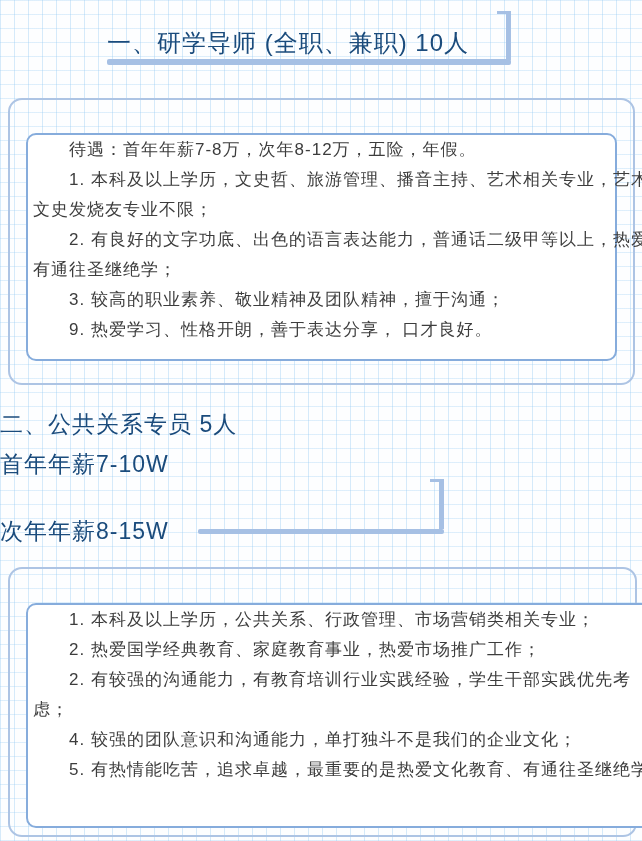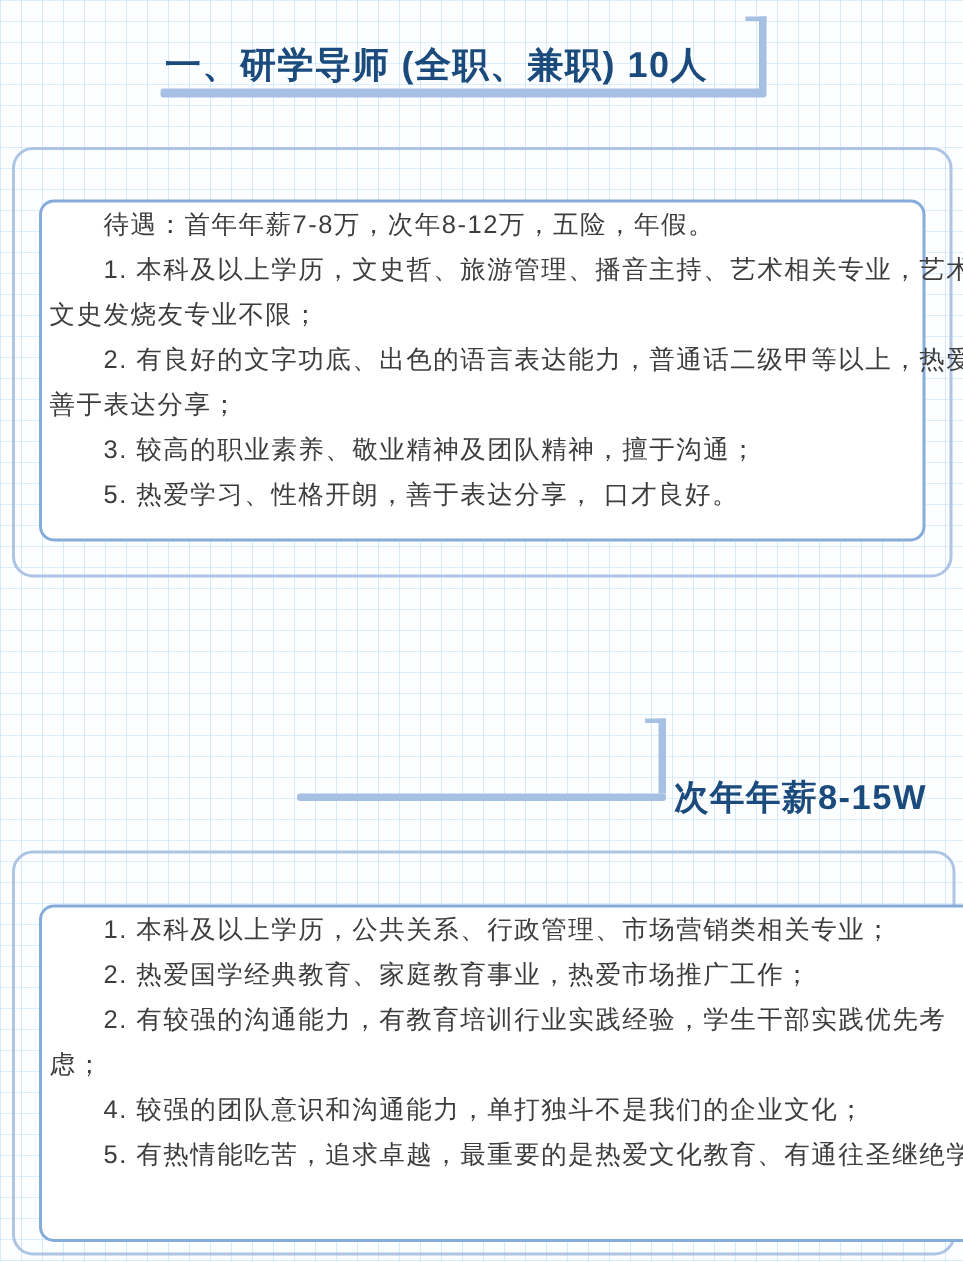--- a/index.html
+++ b/index.html
@@ -15,23 +15,23 @@
     background-image:
       linear-gradient(to right, rgba(148, 203, 243, 0.38) 1px, transparent 1px),
       linear-gradient(to bottom, rgba(148, 203, 243, 0.30) 1px, transparent 1px);
     background-size: 14px 14px;
     overflow: hidden;
   }
 
   
   .sec-title {
     position: absolute;
-    font-weight: bold;
+    font-weight: normal;
     color: #1a4b7c;
-    text-align: right;
+    text-align: left;
     letter-spacing: 1px;
     white-space: nowrap;
   }
   .h1-title { left: 107px; top: 27px; width: 365px; font-size: 24px; }
   .h1-underline {
     position: absolute; left: 107px; top: 59px;
     width: 404px; height: 6px;
     background: #a6c0e4; border-radius: 2px;
   }
   .h1-bracket {
@@ -95,26 +95,28 @@
   <div class="h1-underline"></div>
   <div class="h1-bracket"></div>
 
   <div class="outer-box outer-box-1"></div>
   <div class="inner-box inner-box-1">
     <div id="box1-lines">
         <div class="body-line indent">待遇：首年年薪7-8万，次年8-12万，五险，年假。</div>
         <div class="body-line indent">1. 本科及以上学历，文史哲、旅游管理、播音主持、艺术相关专业，艺术/</div>
         <div class="body-line">文史发烧友专业不限；</div>
         <div class="body-line indent">2. 有良好的文字功底、出色的语言表达能力，普通话二级甲等以上，热爱</div>
-        <div class="body-line">善于表达分享；</div>
+        <div class="body-line">有通往圣继绝学；</div>
         <div class="body-line indent">3. 较高的职业素养、敬业精神及团队精神，擅于沟通；</div>
-        <div class="body-line indent">5. 热爱学习、性格开朗，善于表达分享， 口才良好。</div>
+        <div class="body-line indent">9. 热爱学习、性格开朗，善于表达分享， 口才良好。</div>
       </div>
   </div>
 
+  <div class="sec-title h2-title">二、公共关系专员 5人</div>
+  <div class="sec-title h2-salary1">首年年薪7-10W</div>
   <div class="sec-title h2-salary2">次年年薪8-15W</div>
   <div class="h2-underline"></div>
   <div class="h2-bracket"></div>
 
   <div class="outer-box outer-box-2"></div>
   <div class="inner-box inner-box-2">
     <div id="box2-lines">
         <div class="body-line indent">1. 本科及以上学历，公共关系、行政管理、市场营销类相关专业；</div>
         <div class="body-line indent">2. 热爱国学经典教育、家庭教育事业，热爱市场推广工作；</div>
         <div class="body-line indent">2. 有较强的沟通能力，有教育培训行业实践经验，学生干部实践优先考</div>

